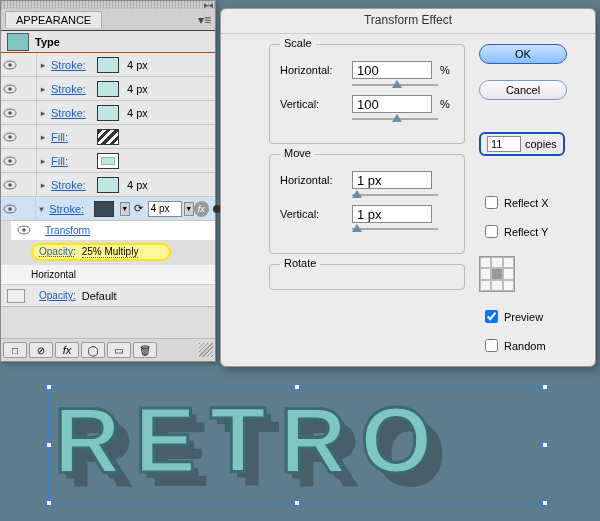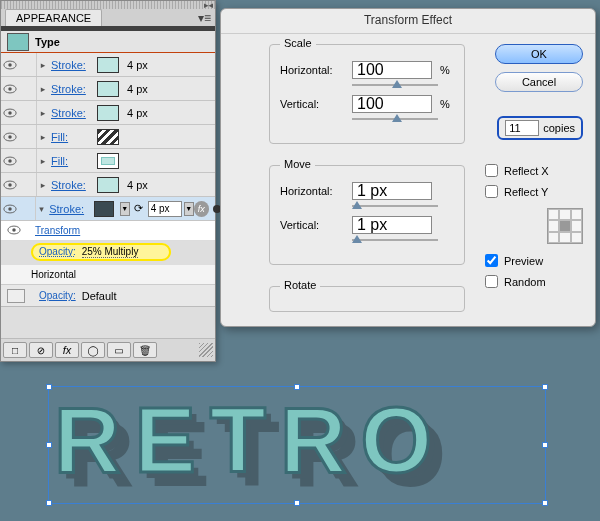--- a/index.html
+++ b/index.html
@@ -2,21 +2,21 @@
 <html><head>
 <meta charset="utf-8">
 <style>
   * { box-sizing: border-box; margin: 0; padding: 0; font-family: "Lucida Grande", "Segoe UI", Arial, sans-serif; font-size: 11px; }
   body { background: #5e7d8c; width: 600px; height: 521px; position: relative; overflow: hidden; }
 
   
   .appearance-panel { position: absolute; left: 0; top: 0; width: 216px; background: #dedede; border: 1px solid #888; box-shadow: 2px 2px 6px rgba(0,0,0,0.3); }
   .appearance-panel .titlebar { height: 8px; background: repeating-linear-gradient(90deg, #aaa 0 1px, #ccc 1px 3px); display:flex; justify-content:flex-end; align-items:center; padding-right:2px;}
   .titlebar .arrows { font-size:9px; color:#555; }
-  .tabrow { display:flex; align-items:center; background:#d0d0d0; border-bottom:5px solid #404040; height:22px; padding-left:4px;}
+  .tabrow { display:flex; align-items:center; background:#d0d0d0; border-bottom:1px solid #404040; height:22px; padding-left:4px;}
   .tabrow .tab { background:#e8e8e8; border:1px solid #aaa; border-bottom:none; padding:2px 10px; font-size:11px; border-radius:2px 2px 0 0;}
   .tabrow .menu-icon { margin-left:auto; margin-right:4px; font-size:12px; color:#444;}
   .header-row { display:flex; align-items:center; background:#e4e4e4; border-bottom:1px solid #c2410c; height:22px;}
   .header-row .swatch { width:22px; height:18px; background:#7ec6c0; border:1px solid #555; margin:0 6px;}
   .header-row .lbl { font-weight:bold; font-size:11px;}
   .row { display:flex; align-items:center; height:24px; border-bottom:1px solid #c5c5c5; background:#e8e8e8;}
   .row .eye { width:18px; display:flex; justify-content:center; color:#555;}
   .row .spacer { width:18px; border-right:1px solid #ccc; height:100%;}
   .row .expand { width:12px; text-align:center; color:#555; font-size:9px;}
   .row .label { width:44px; color:#1a5fbf; text-decoration:underline; padding-left:2px;}
@@ -24,45 +24,45 @@
   .row .swatch-box { width:22px; height:16px; border:1px solid #333; margin:0 4px; display:flex; align-items:center; justify-content:center;}
   .row .size { margin-left:4px;}
   .row.selected { background:#cfe2f3; }
   .row.selected .stroke-controls { display:flex; align-items:center; gap:2px;}
   .stroke-controls .swatch-box { width:20px; height:16px;}
   .stroke-controls .dd { width:10px; height:14px; background:#d0d0d0; border:1px solid #888; font-size:7px; display:flex; align-items:center; justify-content:center;}
   .stroke-controls .linkicon { width:14px; text-align:center;}
   .stroke-controls input { width:34px; height:16px; border:1px solid #888; font-size:10px; padding:0 2px;}
   .row.selected .fx-circle { margin-left:auto; margin-right:6px; width:16px; height:16px; border-radius:50%; background:#9a9a9a; color:#fff; font-size:9px; display:flex; align-items:center; justify-content:center; font-style:italic;}
   .row.selected .fx-dot { position:absolute; right:-6px; width:8px; height:8px; border-radius:50%; background:#333;}
-  .subrow { display:flex; align-items:center; height:20px; background:#fff; border-bottom:1px solid #ddd; padding-left:36px;}
+  .subrow { display:flex; align-items:center; height:20px; background:#fff; border-bottom:1px solid #ddd; padding-left:36px;margin-left:10px;}
   .subrow.transform a { color:#1a5fbf; text-decoration:underline; font-size:10px;}
   .subrow.opacity { background:#fff59a; outline:2px solid #ffe600; outline-offset:-2px; margin:2px 6px 4px 30px; border-radius:9px; height:18px; padding-left:8px; width:140px;}
   .subrow.opacity .op-link { color:#1a5fbf; text-decoration:underline dotted; font-size:10px;}
   .subrow.opacity .op-val { margin-left:6px; border-bottom:1px dotted #666; font-size:10px;}
   .chars-row { background:#f4f4f4; padding:4px 0 4px 30px; font-size:10px; border-bottom:1px solid #ccc;}
   .def-op { display:flex; align-items:center; padding:2px 0 2px 6px; height:22px; background:#e8e8e8; border-bottom:1px solid #bbb;}
   .def-op .eye-off { width:18px; height:14px; border:1px solid #999; margin-right:14px; background:#eee;}
   .def-op .op-link { color:#1a5fbf; text-decoration:underline; font-size:10px; margin-right:6px;}
   .panel-gap { height:32px; background:#dedede; border-bottom:1px solid #bbb;}
   .footer { display:flex; align-items:center; height:22px; background:#d8d8d8; gap:2px; padding:0 2px;}
   .footer .btn { width:24px; height:16px; border:1px solid #999; background:#e8e8e8; display:flex; align-items:center; justify-content:center; font-size:10px; border-radius:2px;}
   .footer .grip { margin-left:auto; width:14px; height:14px; background:repeating-linear-gradient(135deg,#999 0 1px, transparent 1px 3px);}
 
   
   .dialog { position:absolute; left:220px; top:8px; width:376px; background:#ececec; border:1px solid #999; border-radius:6px; box-shadow:3px 3px 10px rgba(0,0,0,0.35);}
   .dialog-title { text-align:center; padding:4px 0 6px; font-size:12px; color:#333; border-bottom:1px solid #ccc;}
   .dialog-body { display:flex; padding:10px 12px 14px; gap:14px;}
-  .left-col { flex:1; display:flex; flex-direction:column; gap:21px;padding-left:36px;}
-  .right-col { width:104px; display:flex; flex-direction:column; align-items:flex-end; gap:8px;}
+  .left-col { flex:1; display:flex; flex-direction:column; gap:10px;padding-left:36px;}
+  .right-col { width:104px; display:flex; flex-direction:column; align-items:flex-start; gap:16px;}
   .group { border:1px solid #bbb; border-radius:4px; padding:10px 10px 14px; position:relative; background:#ececec;}
   .group .legend { position:absolute; top:-8px; left:10px; background:#ececec; padding:0 4px; font-size:11px;}
   .group .field { display:flex; align-items:center; margin:6px 0 2px; gap:8px;}
   .group .field label { width:64px; text-align:left;}
-  .group .field input { width:80px; height:18px; border:1px solid #888; padding:0 4px; font-size:16px;}
+  .group .field input { width:80px; height:18px; border:1px solid #888; padding:0 4px; font-size:13px;}
   .group .field .unit { width:14px;}
   .slider { height:8px; margin:2px 0 6px 72px; width:86px; position:relative;}
   .slider::before { content:""; position:absolute; top:3px; left:0; width:100%; height:2px; background:#aaa;}
   .slider .thumb { position:absolute; left:40px; top:-1px; width:0; height:0; border-left:5px solid transparent; border-right:5px solid transparent; border-bottom:8px solid #6a8aa8;}
   .slider.zero .thumb { left:0;}
   .rotate-group .field input { width:54px;}
   .angle-dial { width:28px; height:28px; border:1px solid #999; border-radius:50%; margin-left:8px; position:relative;}
   .angle-dial::after { content:""; position:absolute; left:14px; top:13px; width:13px; height:1px; background:#666;}
   .mac-btn { width:88px; height:20px; border-radius:10px; border:1px solid #7a9acf; display:flex; align-items:center; justify-content:center; font-size:11px;}
   .mac-btn.primary { background:linear-gradient(#c7e1ff,#8abfff); border-color:#2a5fbf;}

